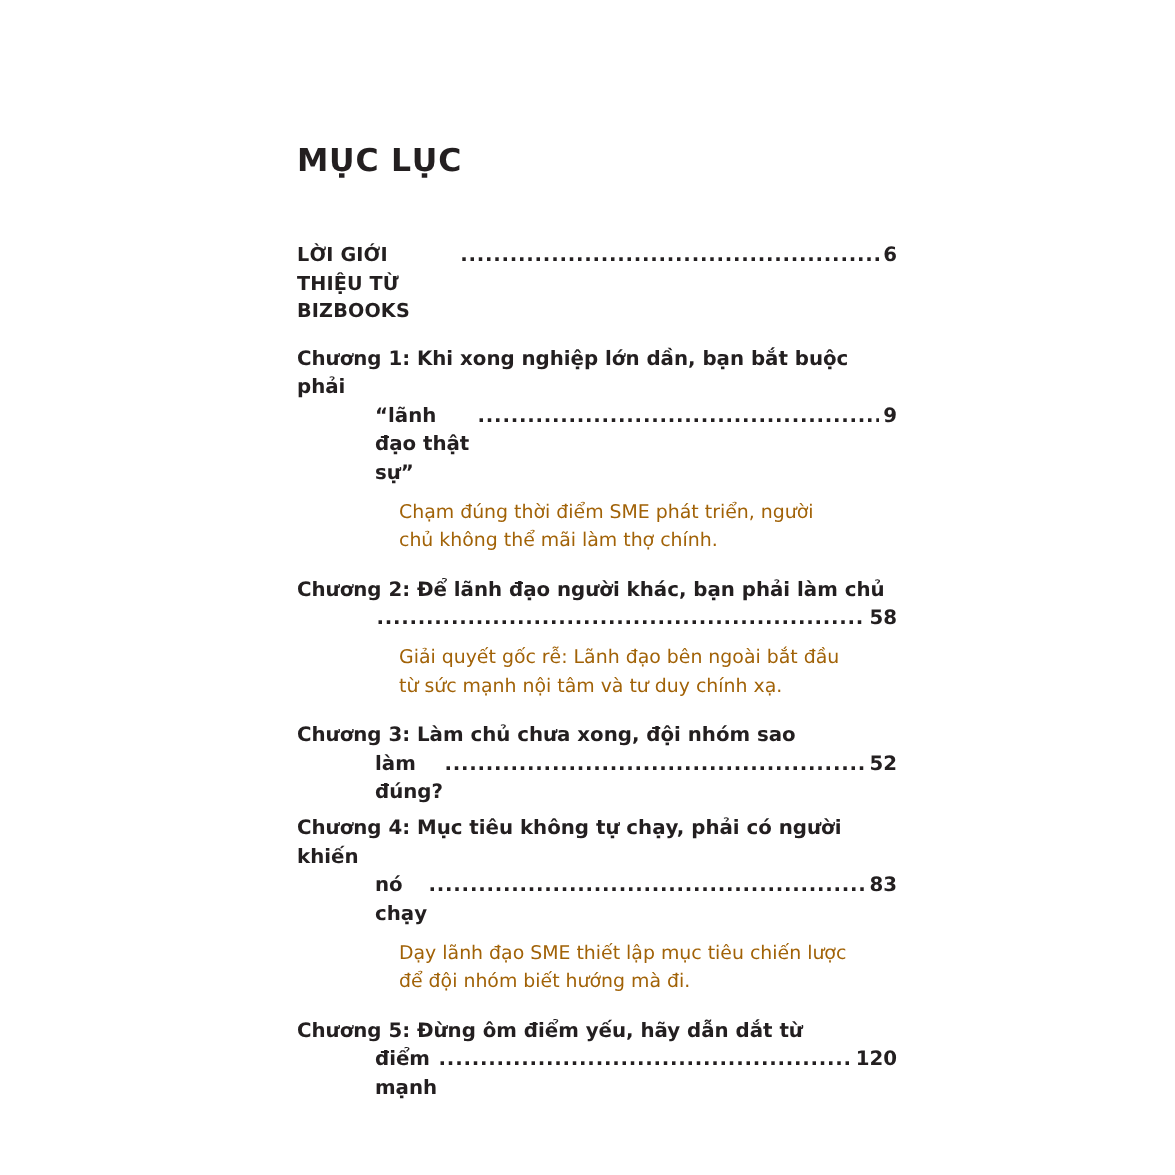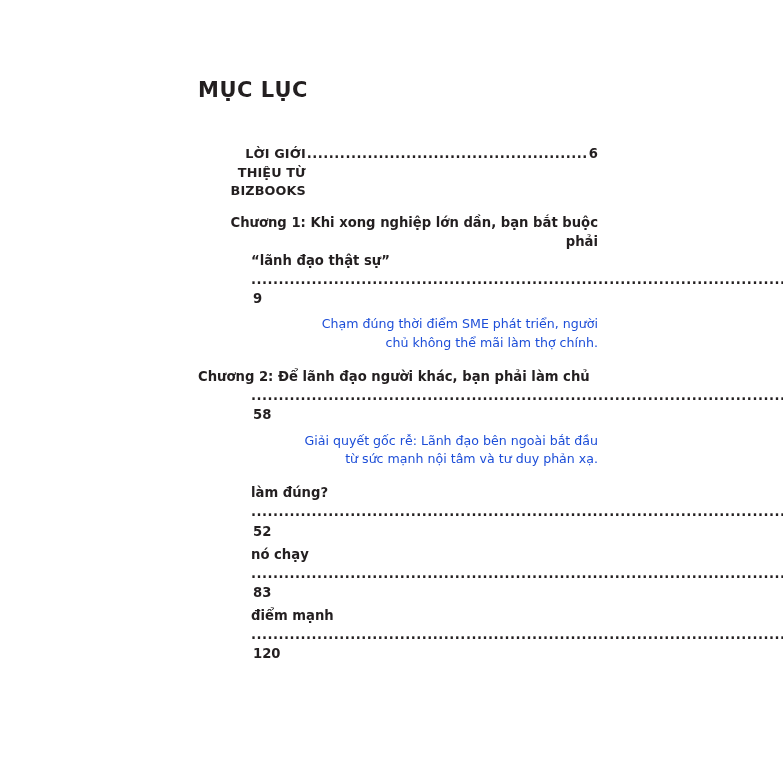--- a/index.html
+++ b/index.html
@@ -13,34 +13,34 @@
     font-family: "DejaVu Sans", sans-serif;
     color: #231f20;
     overflow: hidden;
   }
   .page {
     position: relative;
     width: 783px;
     height: 648px;
     box-sizing: border-box;
     padding: 78px 185px 0 198px;
+    margin-top: 17px;
   }
   .toc-title {
     font-size: 21px;
     font-weight: bold;
     letter-spacing: 0.5px;
     color: #231f20;
     margin: 0 0 42px 0;
   }
   .toc {
     width: 100%;
   }
   .entry {
     margin-bottom: 4px;
-    text-align: right;
   }
   .entry-line {
     display: flex;
     align-items: baseline;
     font-weight: bold;
     font-size: 13.2px;
     line-height: 1.45;
     color: #231f20;
   }
   .entry-line .label {
@@ -65,26 +65,25 @@
     font-weight: bold;
     padding-left: 2px;
   }
   .entry-cont {
     display: flex;
     align-items: baseline;
     font-weight: bold;
     font-size: 13.2px;
     line-height: 1.45;
     padding-left: 52px;
-    flex-direction: column;
   }
   .desc {
     font-size: 12.6px;
     line-height: 1.5;
-    color: #1d4ed8;
+    color: #a16207;
     padding-left: 68px;
     margin-top: 7px;
     margin-bottom: 14px;
     font-weight: normal;
     white-space: pre-line;
   }
   .entry.first-entry {
     margin-bottom: 12px;
   }
 </style>
@@ -120,40 +119,51 @@
 
     <div class="entry">
       <div class="entry-line">
         <span class="label">Chương 2: Để lãnh đạo người khác, bạn phải làm chủ</span>
       </div>
       <div class="entry-cont">
         <span class="dots">....................................................................................................</span>
         <span class="page-num">58</span>
       </div>
       <div class="desc">Giải quyết gốc rễ: Lãnh đạo bên ngoài bắt đầu
-từ sức mạnh nội tâm và tư duy phản xạ.</div>
+từ sức mạnh nội tâm và tư duy chính xạ.</div>
     </div>
 
     <div class="entry">
+      <div class="entry-line">
+        <span class="label">Chương 3: Làm chủ chưa xong, đội nhóm sao</span>
+      </div>
       <div class="entry-cont">
         <span class="label">làm đúng?</span>
         <span class="dots">....................................................................................................</span>
         <span class="page-num">52</span>
       </div>
     </div>
 
     <div class="entry">
+      <div class="entry-line">
+        <span class="label">Chương 4: Mục tiêu không tự chạy, phải có người khiến</span>
+      </div>
       <div class="entry-cont">
         <span class="label">nó chạy</span>
         <span class="dots">....................................................................................................</span>
         <span class="page-num">83</span>
       </div>
+      <div class="desc">Dạy lãnh đạo SME thiết lập mục tiêu chiến lược
+để đội nhóm biết hướng mà đi.</div>
     </div>
 
     <div class="entry">
+      <div class="entry-line">
+        <span class="label">Chương 5: Đừng ôm điểm yếu, hãy dẫn dắt từ</span>
+      </div>
       <div class="entry-cont">
         <span class="label">điểm mạnh</span>
         <span class="dots">....................................................................................................</span>
         <span class="page-num">120</span>
       </div>
 
     </div>
 
   </div>
 </div>

